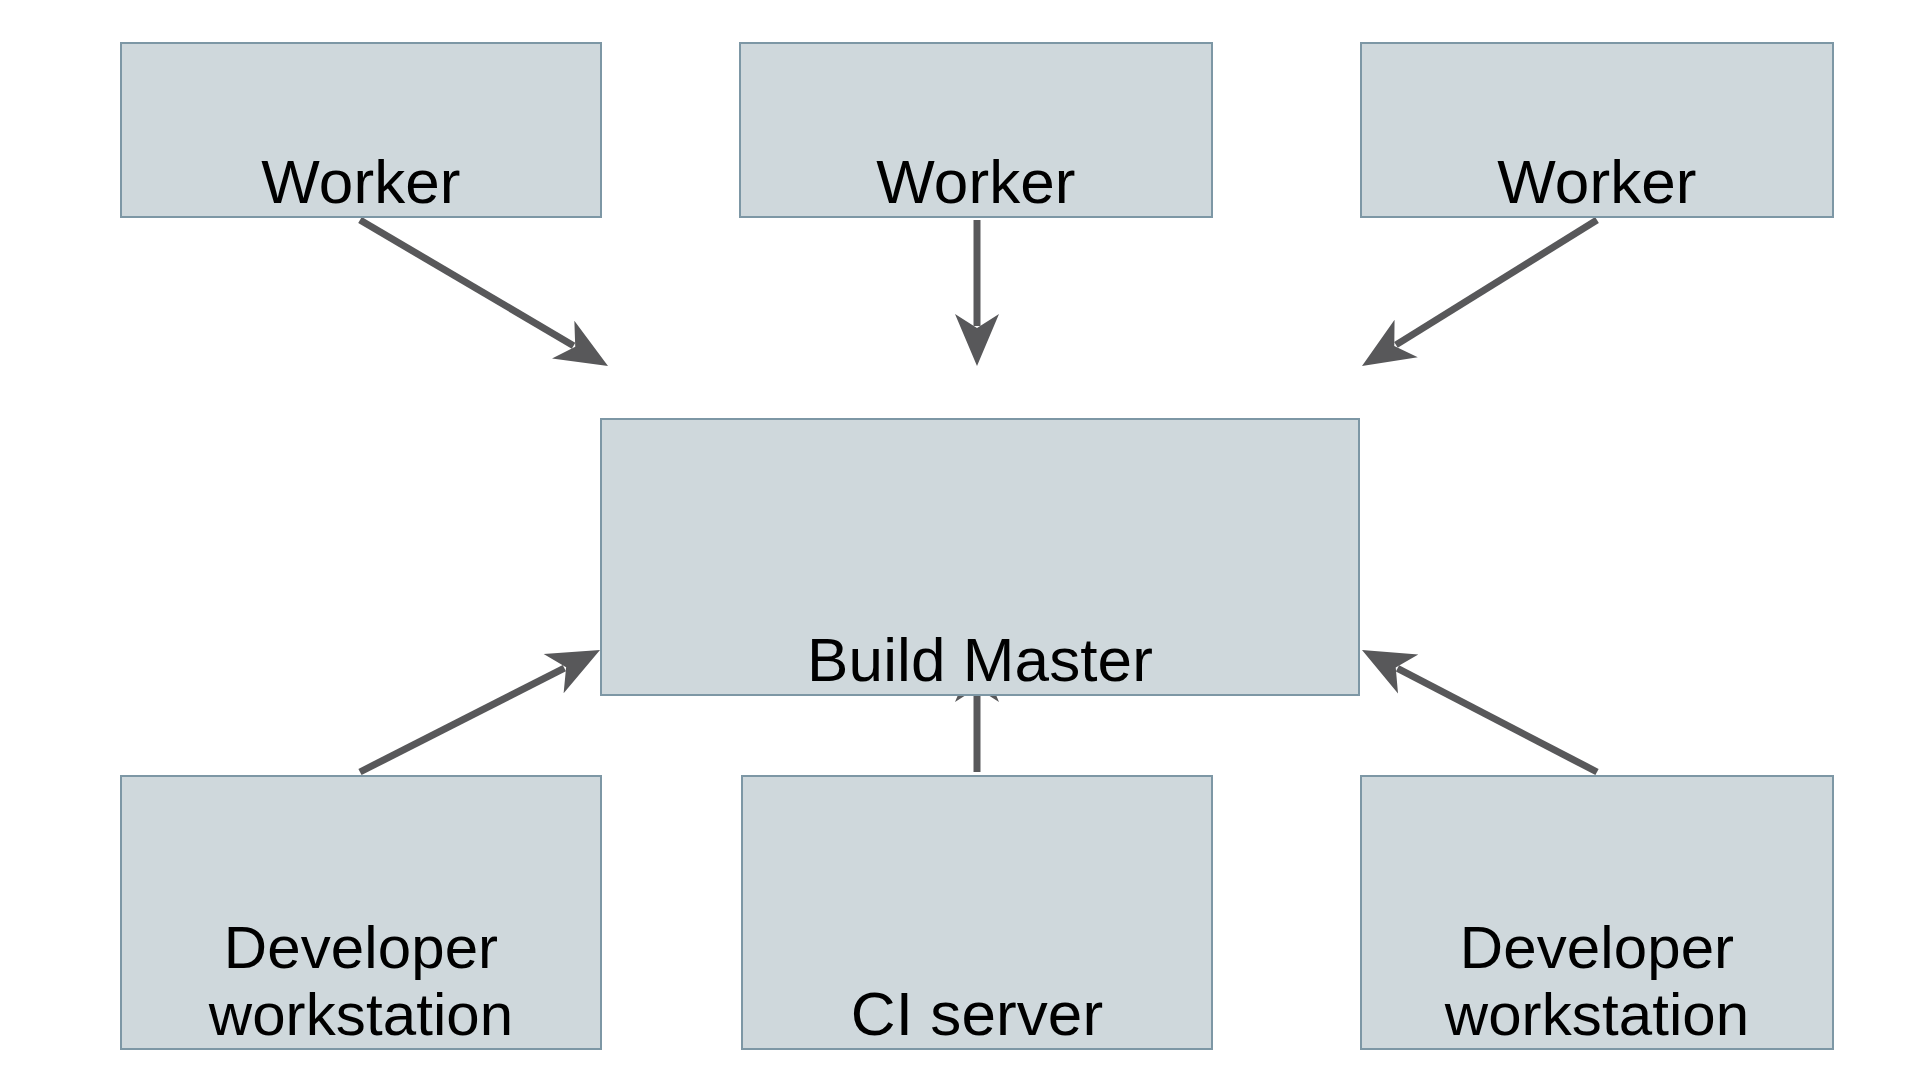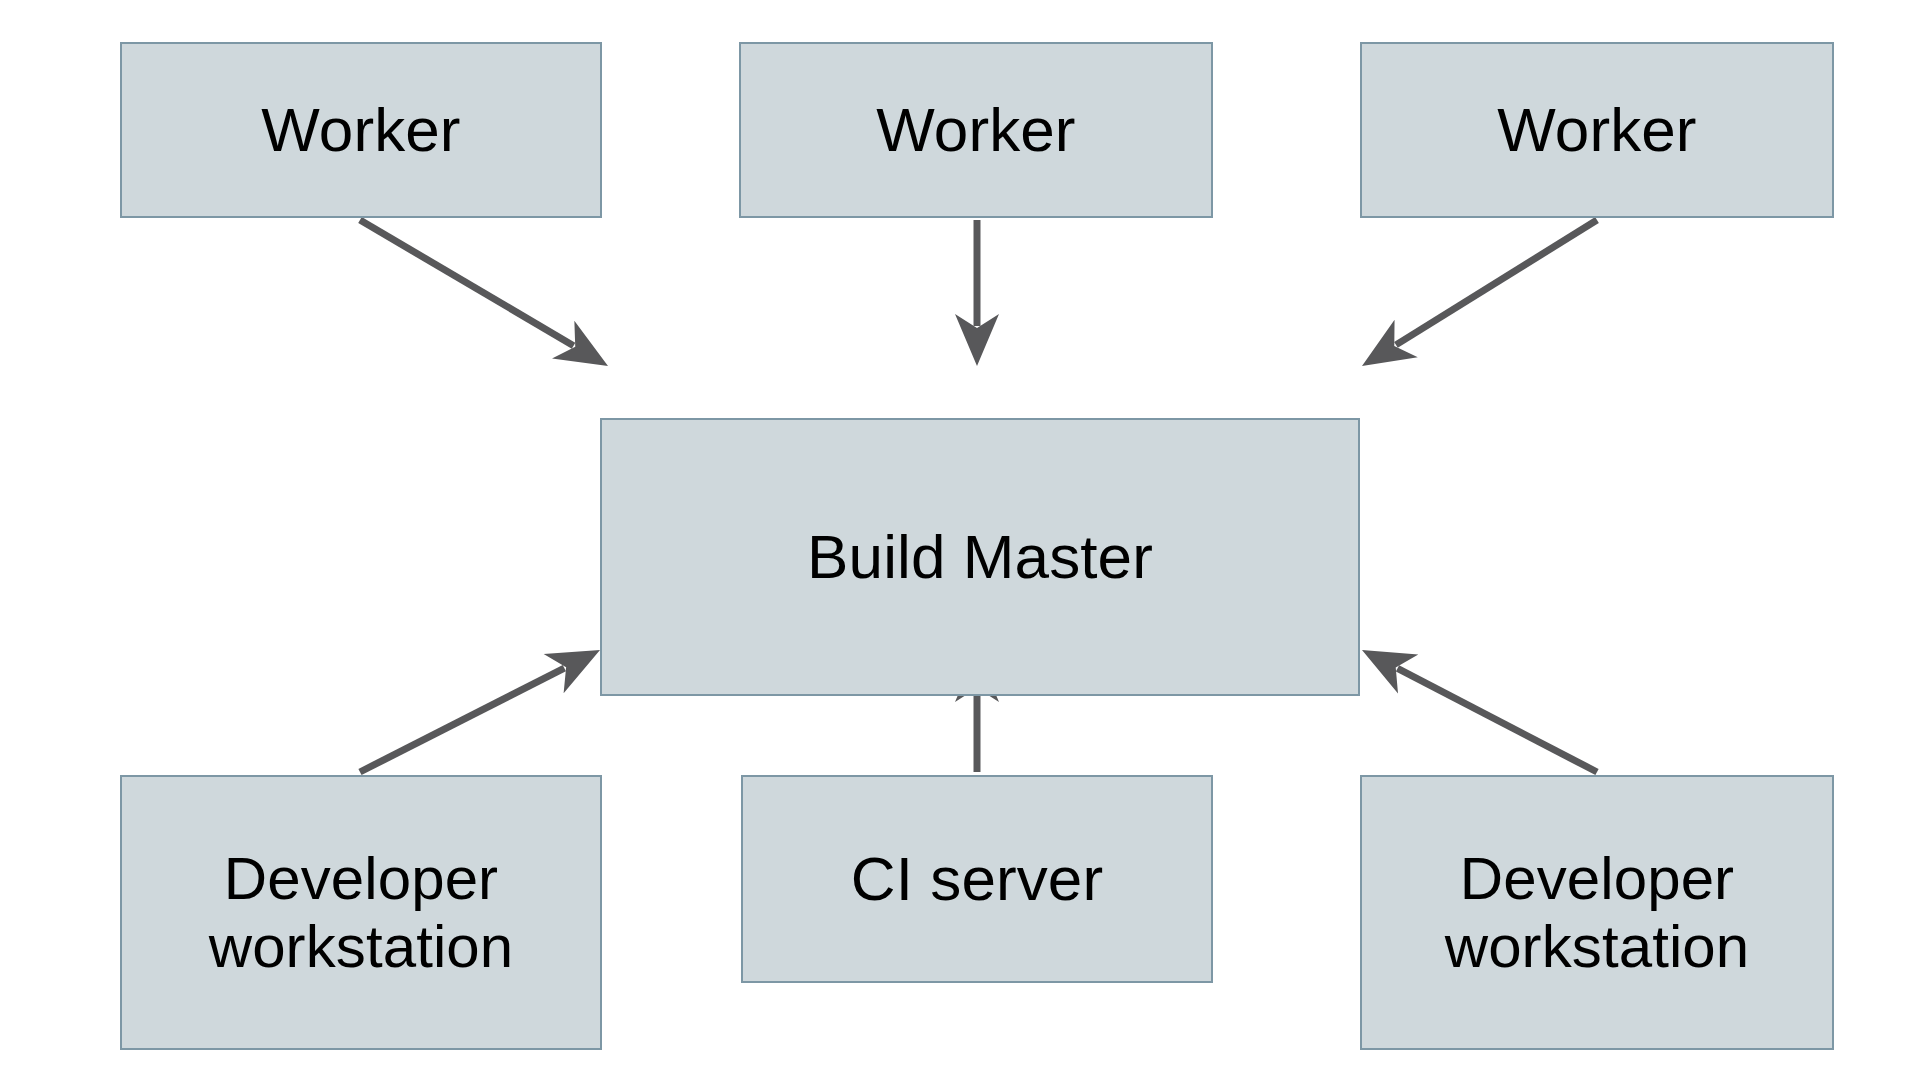--- a/index.html
+++ b/index.html
@@ -23,21 +23,21 @@
     width: 1910px;
     height: 1090px;
     pointer-events: none;
   }
   .node {
     position: absolute;
     box-sizing: border-box;
     background: #CFD8DC;
     border: 2px solid #7D97A5;
     display: flex;
-    align-items: center;
+    align-items: flex-end;
     justify-content: center;
     text-align: center;
   }
   .node-label {
     color: #000000;
     font-weight: 400;
     line-height: 1.12;
     letter-spacing: 0.1px;
     white-space: pre-line;
   }
@@ -87,21 +87,21 @@
       <div class="node size-regular" style="left: 1360px; top: 42px; width: 474px; height: 176px; background: rgb(207, 216, 220); border-color: rgb(125, 151, 165);">
         <span class="node-label" style="color: rgb(0, 0, 0);">Worker</span>
       </div>
       <div class="node size-master" style="left: 600px; top: 370px; width: 760px; height: 278px; background: rgb(207, 216, 220); border-color: rgb(125, 151, 165); margin-top: 48px;">
         <span class="node-label" style="color: rgb(0, 0, 0);">Build Master</span>
       </div>
       <div class="node size-large" style="left: 120px; top: 775px; width: 482px; height: 275px; background: rgb(207, 216, 220); border-color: rgb(125, 151, 165);">
         <span class="node-label" style="color: rgb(0, 0, 0);">Developer
 workstation</span>
       </div>
-      <div class="node size-regular" style="left: 741px; top: 775px; width: 472px; height: 208px; background: rgb(207, 216, 220); border-color: rgb(125, 151, 165);">
+      <div class="node size-regular" style="left: 741px; top: 775px; width: 472px; height: 275px; background: rgb(207, 216, 220); border-color: rgb(125, 151, 165);">
         <span class="node-label" style="color: rgb(0, 0, 0);">CI server</span>
       </div>
       <div class="node size-large" style="left: 1360px; top: 775px; width: 474px; height: 275px; background: rgb(207, 216, 220); border-color: rgb(125, 151, 165);">
         <span class="node-label" style="color: rgb(0, 0, 0);">Developer
 workstation</span>
       </div>
     </div>
 
 </div>
 

